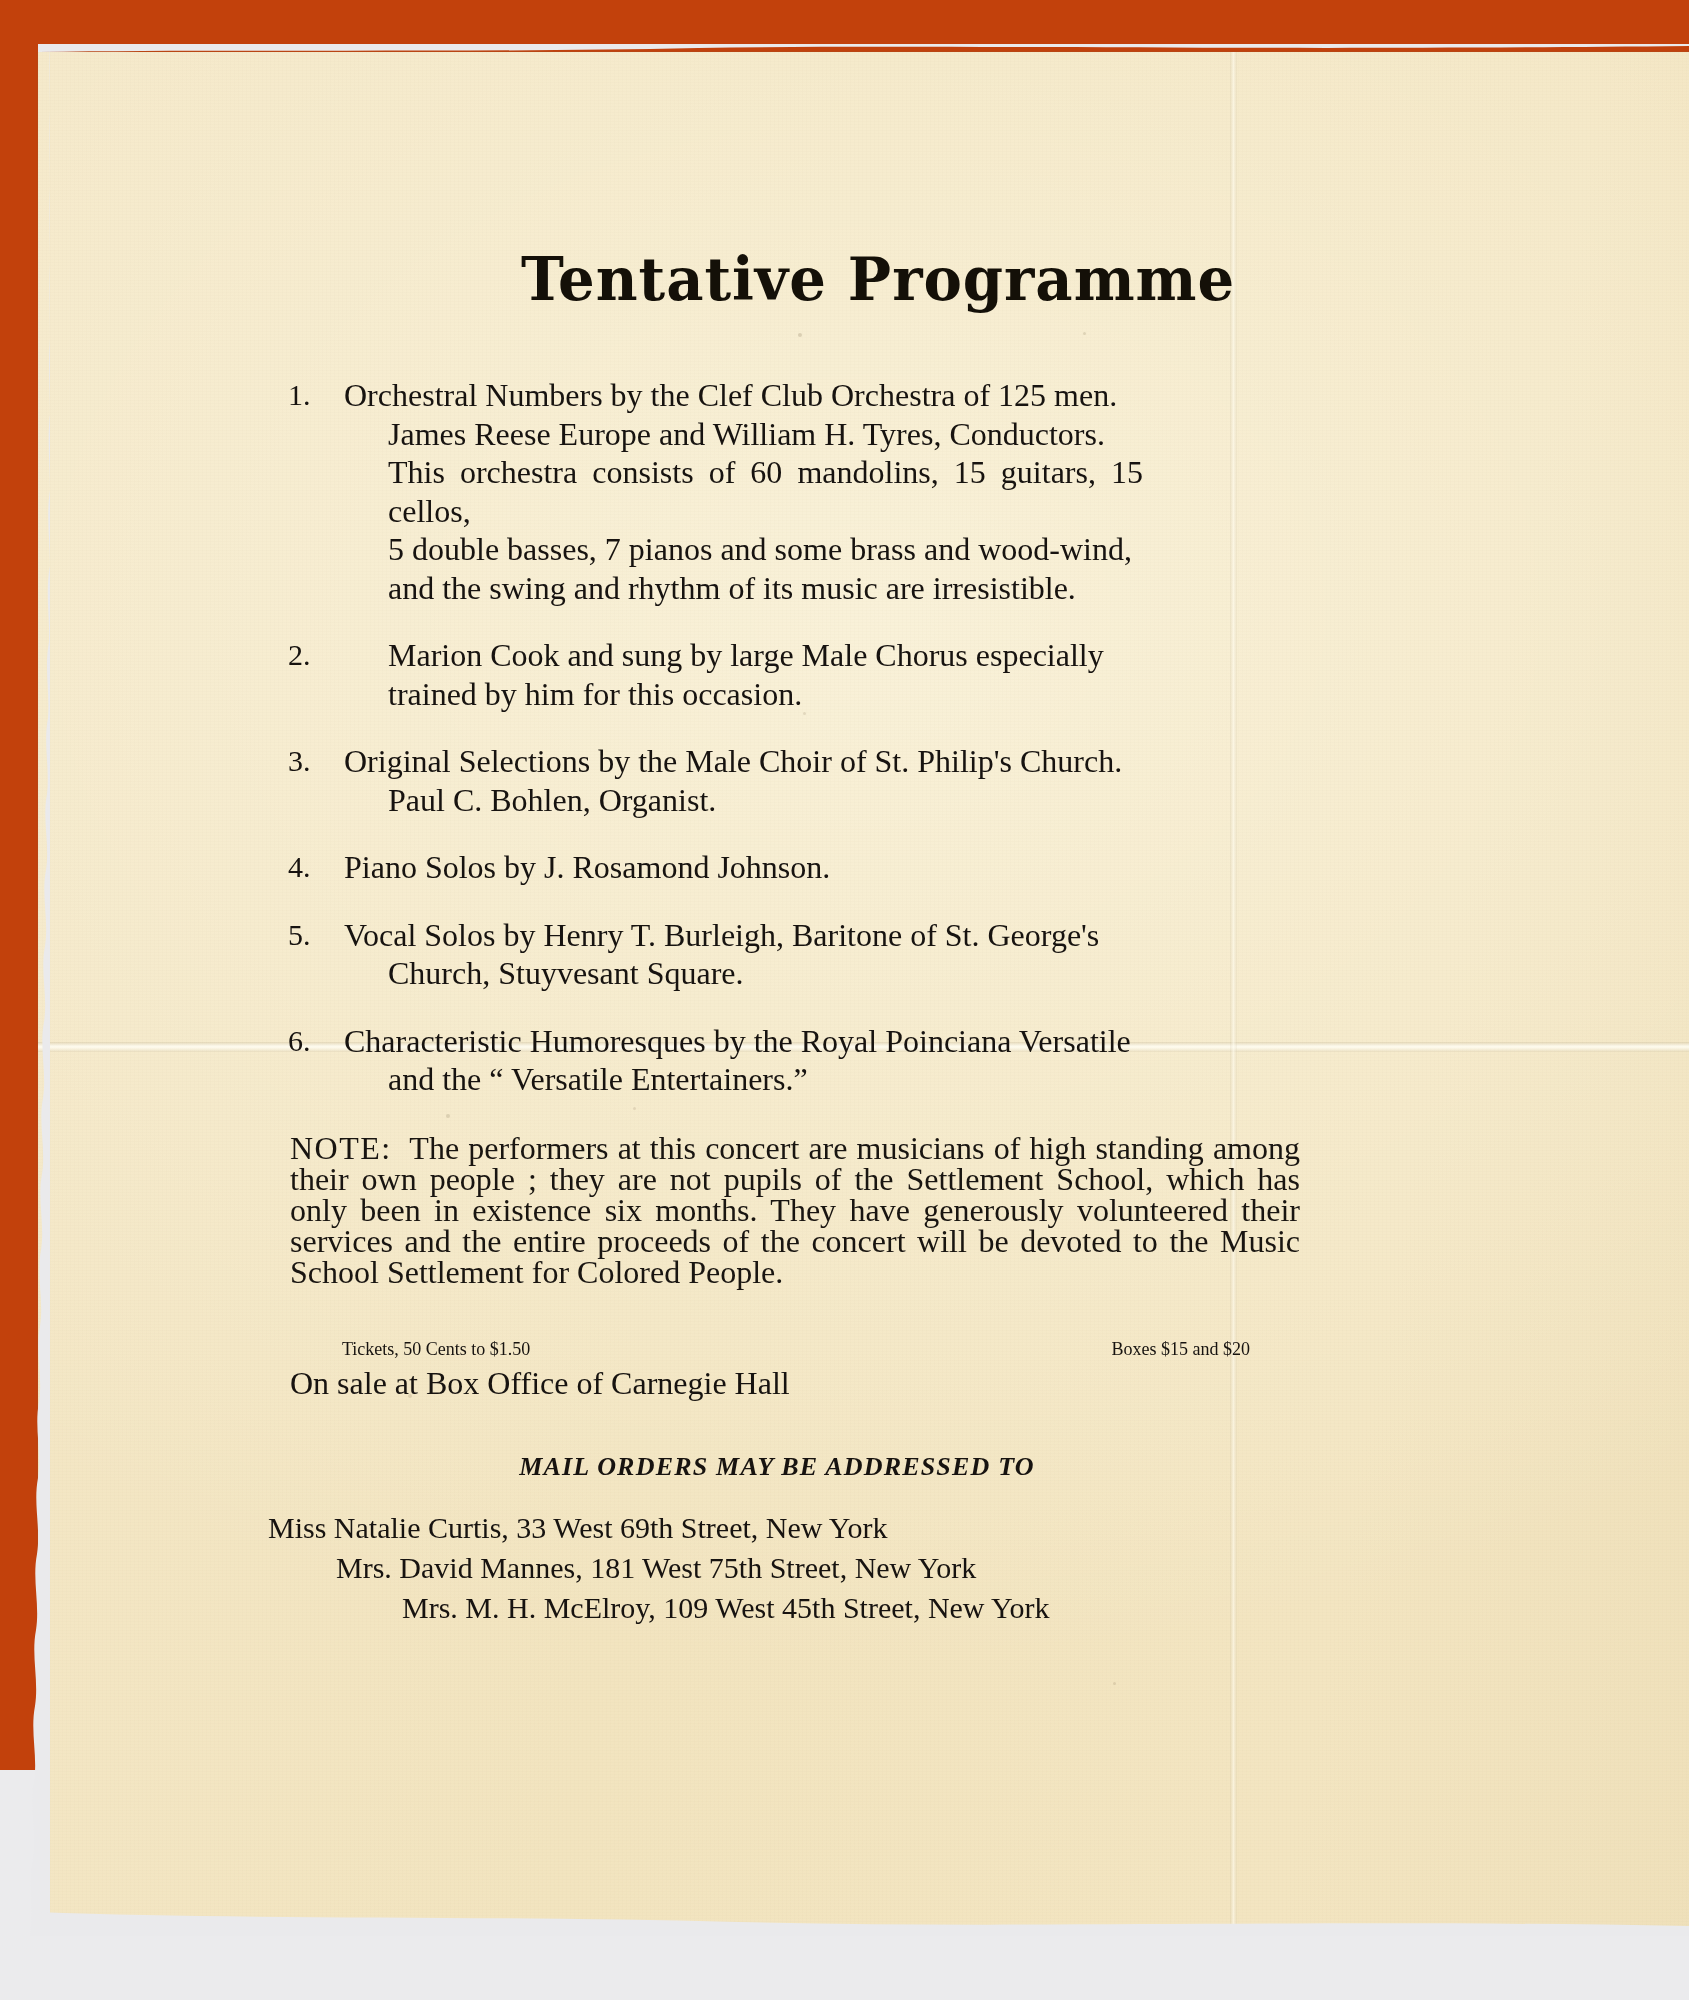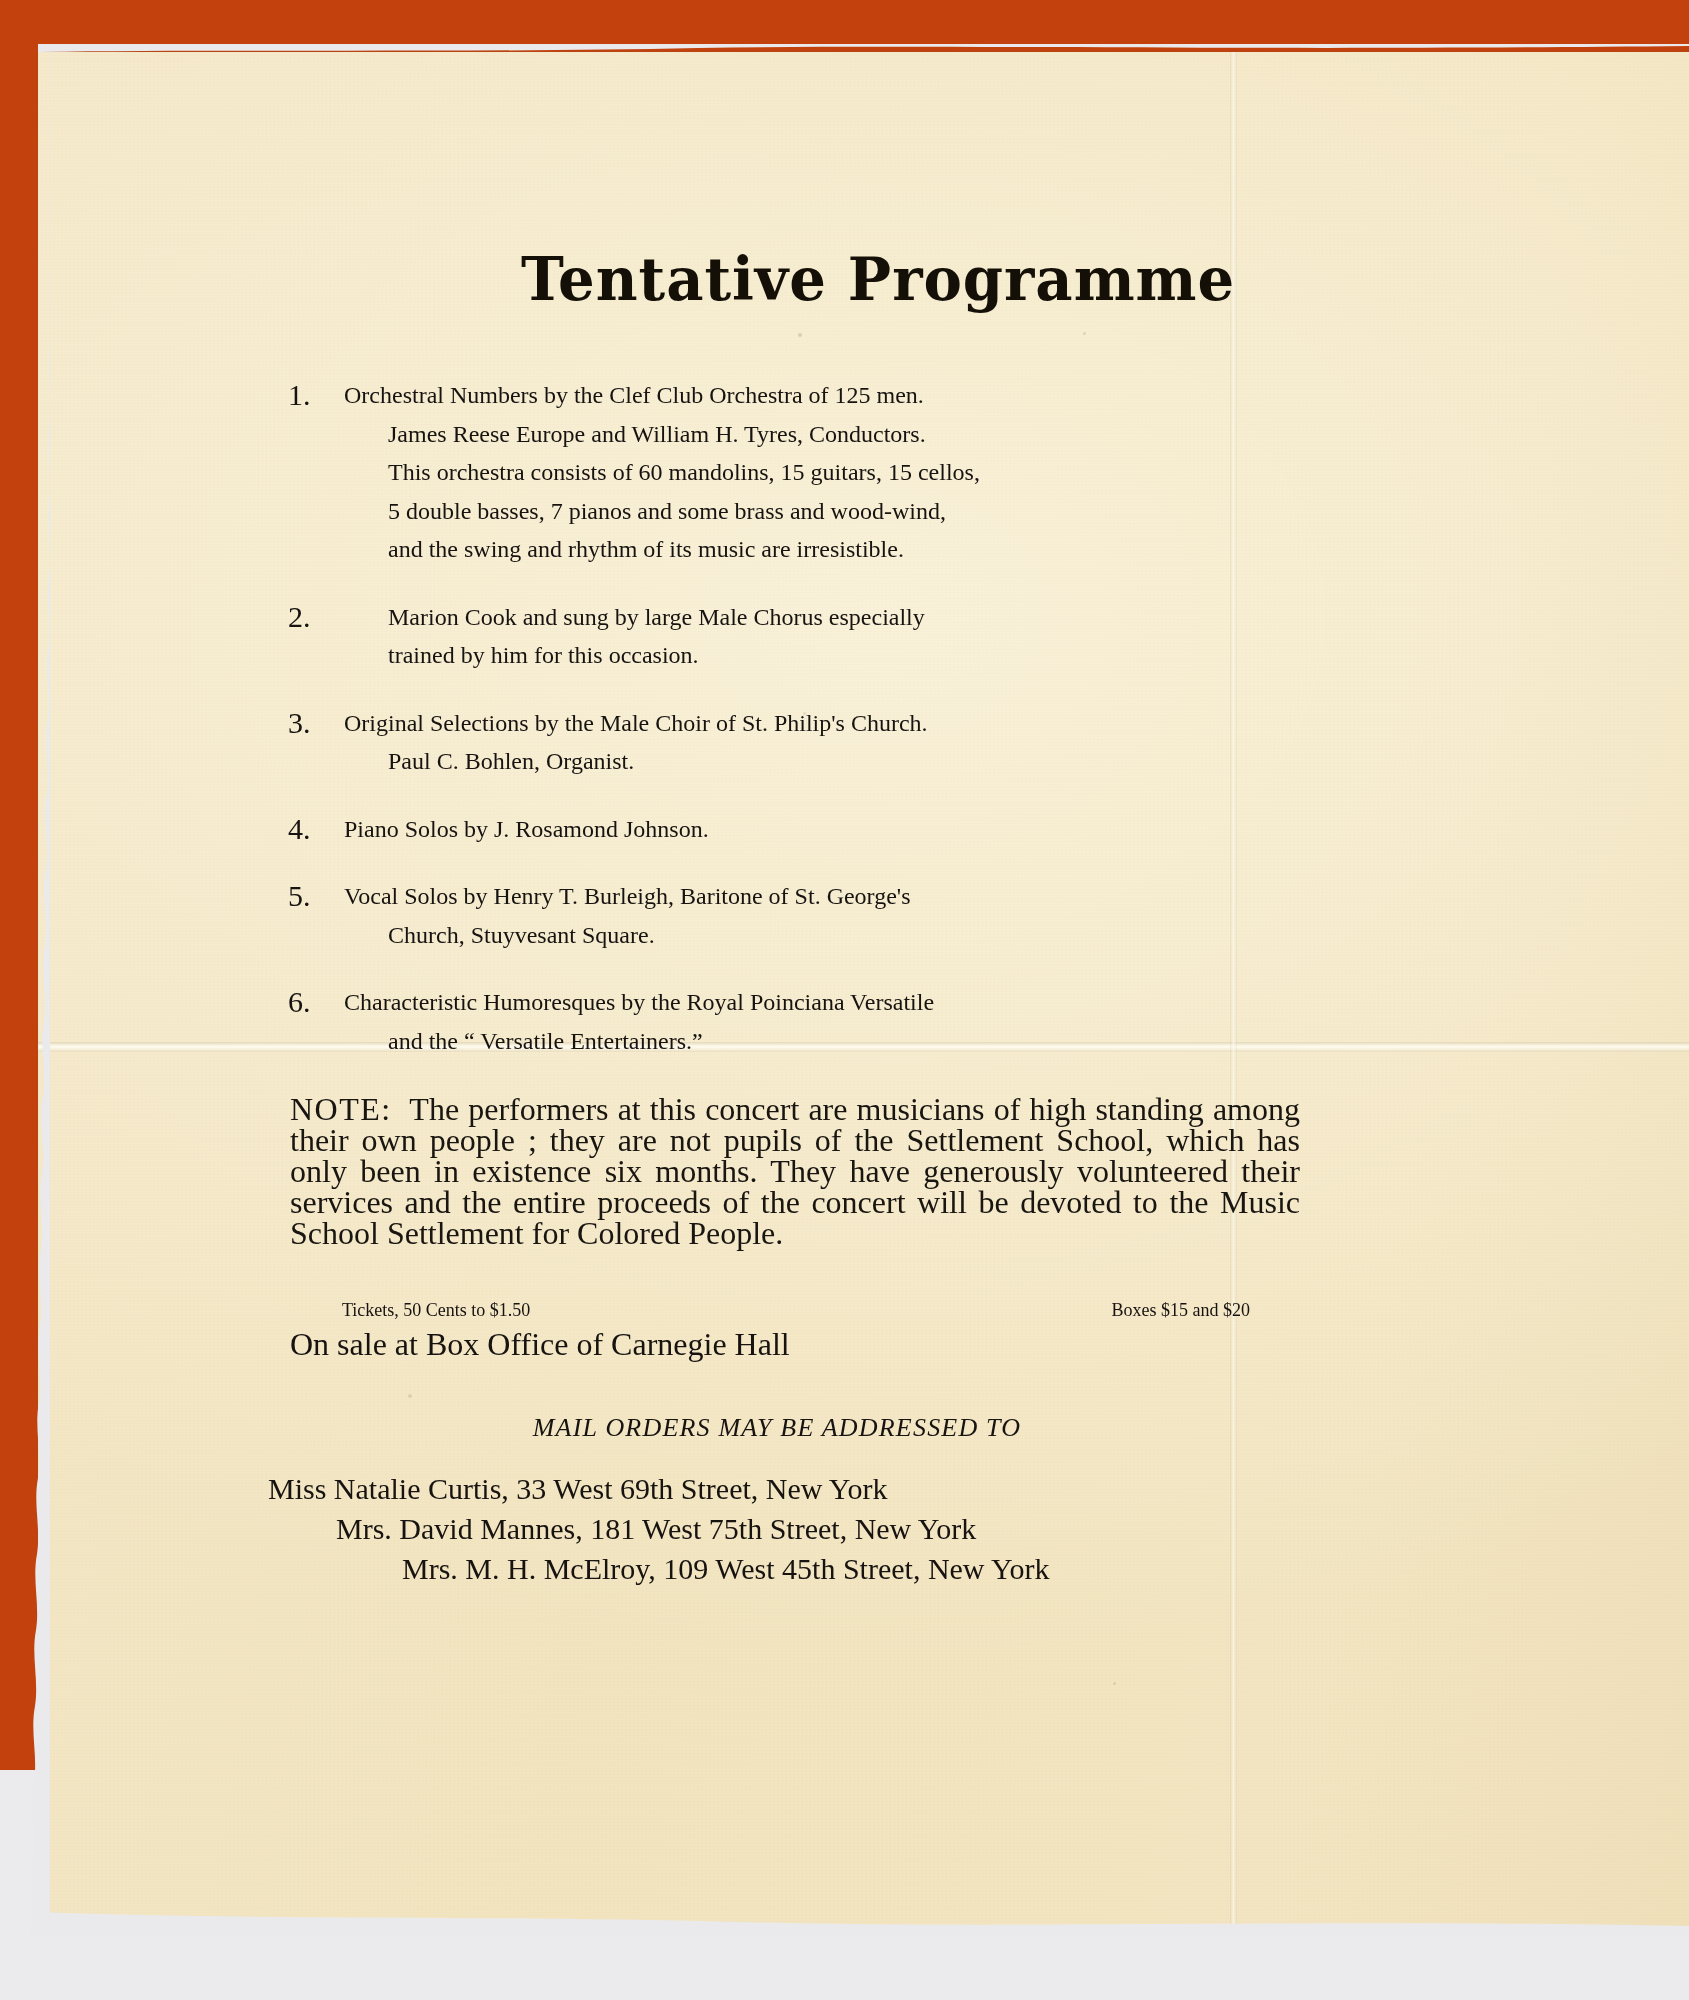--- a/index.html
+++ b/index.html
@@ -118,21 +118,21 @@
   }
   .item-num {
     width: 56px;
     flex: 0 0 56px;
     font-size: 30px;
     line-height: 38.5px;
     color: #171310;
   }
   .item-body {
     flex: 1 1 auto;
-    font-size: 24px;
+    font-size: 32px;
     line-height: 38.5px;
     text-align: justify;
     text-justify: inter-word;
     color: #171310;
   }
   .item-body .cont {
     display: block;
     padding-left: 44px;
   }
   .item-body .last {
@@ -170,21 +170,21 @@
     padding-right: 44px;
     box-sizing: border-box;
   }
 
   .mail-heading {
     margin-top: 52px;
     width: 1010px;
     margin-left: 252px;
     text-align: center;
     font-style: italic;
-    font-weight: 400;
+    font-weight: 700;
     font-size: 26px;
     letter-spacing: 1.2px;
     padding-right: 36px;
     box-sizing: border-box;
   }
 
   .addresses {
     margin-top: 26px;
     width: 1110px;
     margin-left: 230px;

